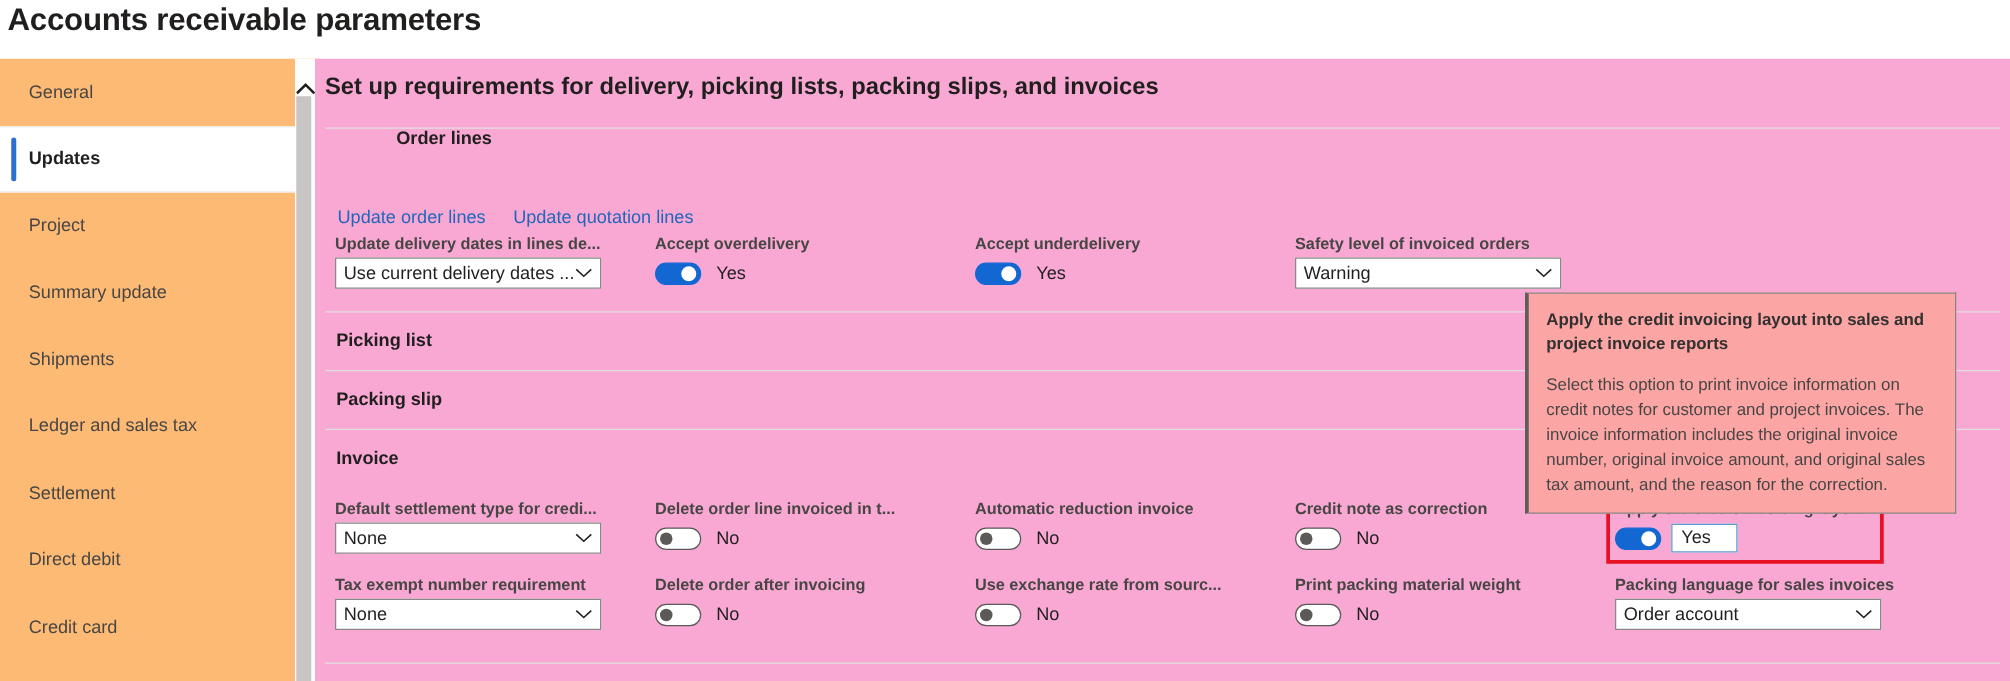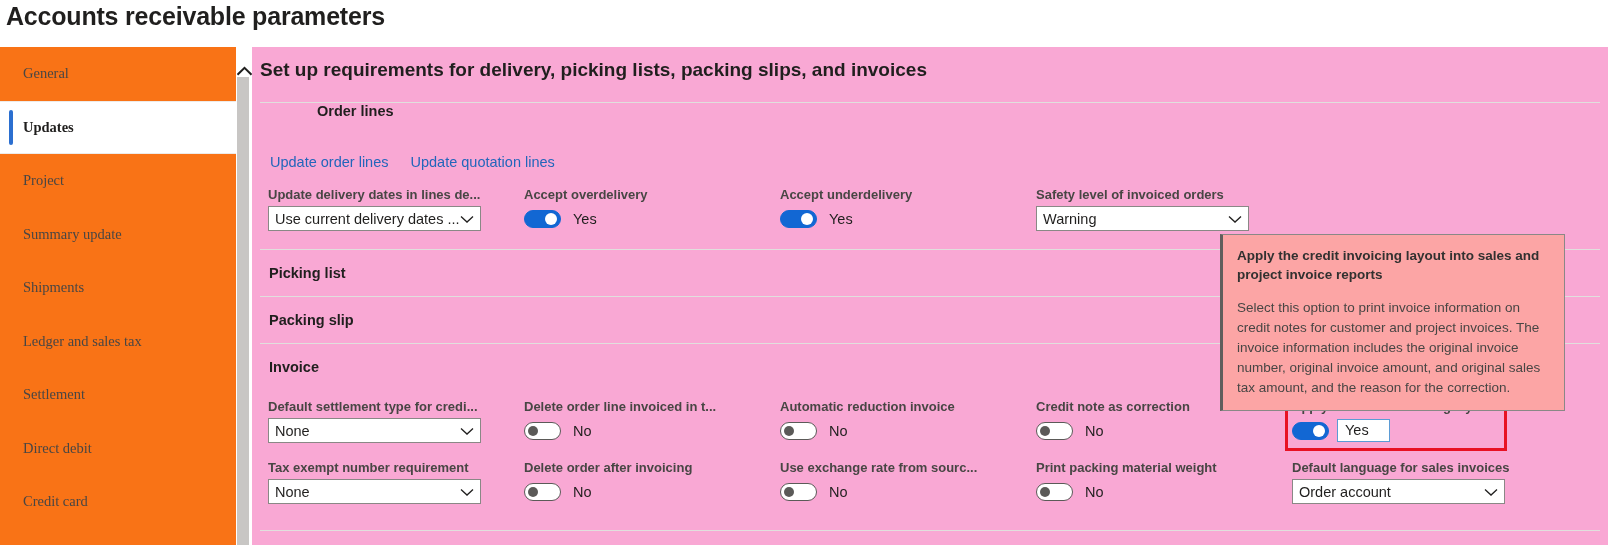--- a/index.html
+++ b/index.html
@@ -28,24 +28,23 @@
     white-space: nowrap;
   }
 
   
   .sidebar {
     position: absolute;
     left: 0;
     top: 47px;
     width: 256px;
     height: 498px;
-    background: #f97316;
+    background: #fdba74;
     border-right: 1px solid #e6e4e2;
     box-sizing: border-box;
-    font-family: Liberation Serif, serif;
   }
   .side-item {
     position: relative;
     height: 53.5px;
     display: flex;
     align-items: center;
     padding-left: 23px;
     font-size: 14.5px;
     color: #484644;
     box-sizing: border-box;
@@ -324,21 +323,21 @@
 </div>
 
 <div class="main">
 
   <div class="section-title">Set up requirements for delivery, picking lists, packing slips, and invoices</div>
 
   <div class="divider" style="top:55px;"></div>
 
   <div class="group-head" style="top:56px;margin-left:48px;">Order lines</div>
 
-  <div class="link-row" style="left:18px; top:107px;">
+  <div class="link-row" style="left:18px; top:119px;">
     <span class="link">Update order lines</span>
     <span class="link">Update quotation lines</span>
   </div>
 
   <div class="field" style="left:16px; top:140px;">
     <span class="field-label">Update delivery dates in lines de...</span>
     <div class="select">
       <span>Use current delivery dates ...</span>
       <span class="chev">
         <svg width="14" height="9" viewBox="0 0 14 9">
@@ -477,21 +476,21 @@
     <span class="field-label">Print packing material weight</span>
     <div class="toggle-row">
       <div class="toggle off">
           <span class="knob"></span>
         </div>
       <span class="toggle-text">No</span>
     </div>
   </div>
 
   <div class="field" style="left:1040px; top:413px;">
-    <span class="field-label">Default language for sales invoices</span>
+    <span class="field-label">Packing language for sales invoices</span>
     <div class="select">
       <span>Order account</span>
       <span class="chev">
         <svg width="14" height="9" viewBox="0 0 14 9">
             <path d="M1 1.5 L7 7 L13 1.5" stroke="#201f1e" stroke-width="1.3" fill="none"></path>
           </svg>
       </span>
     </div>
   </div>
 

